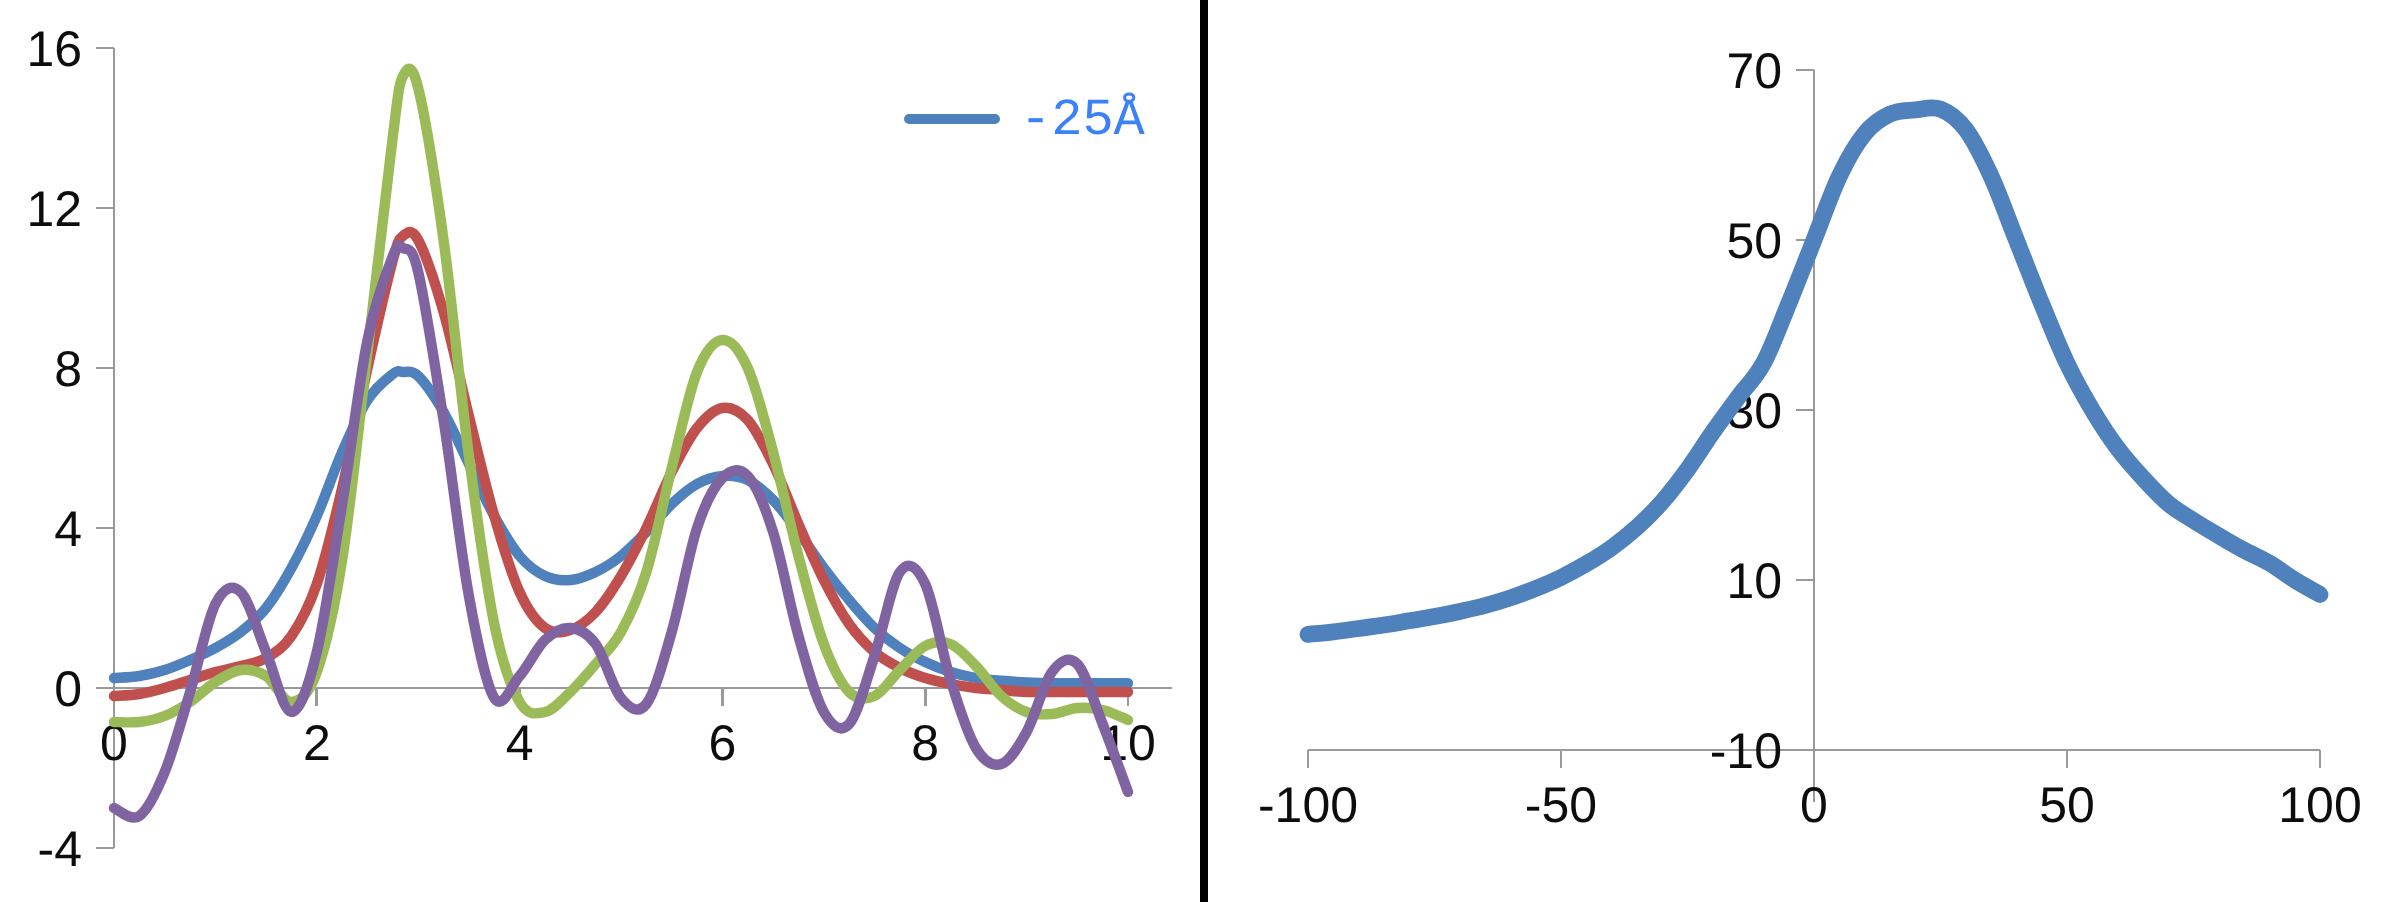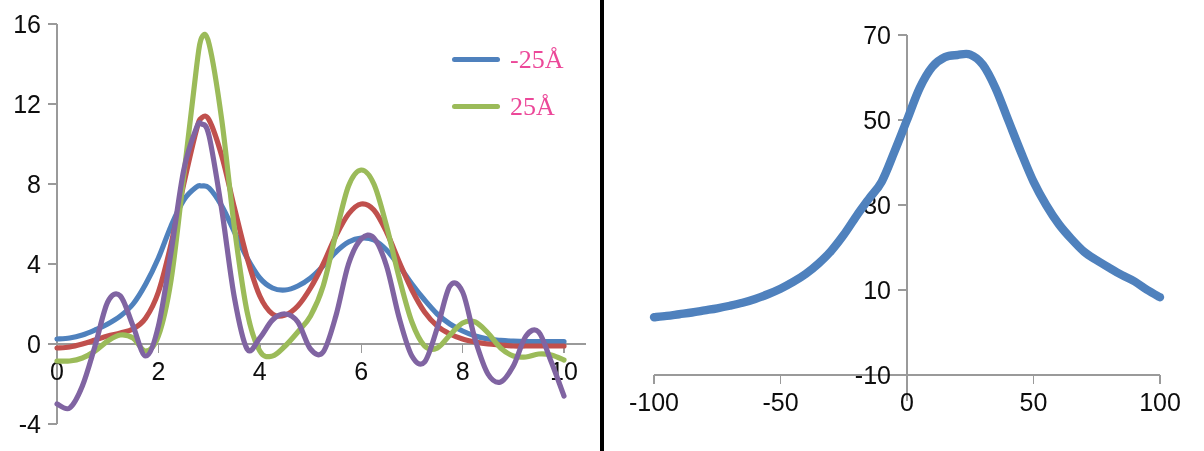--- a/index.html
+++ b/index.html
@@ -97,23 +97,23 @@
     height: 47px;
   }
   .legend-swatch {
     width: 48px;
     height: 5px;
     border-radius: 3px;
     flex: 0 0 auto;
   }
   .legend-text {
     margin-left: 10px;
-    font-family: Liberation Serif, serif;
+    font-family: Liberation Mono, monospace;
     font-size: 26px;
-    color: #ec4899;
+    color: #3b82f6;
     white-space: nowrap;
     line-height: 1;
   }
 </style>
 </head>
 <body>
 
 <div id="screen">
 
   <div class="panel" id="panel-left">
@@ -148,24 +148,20 @@
         <path d="M57.00,348.00 C59.11,347.83 65.45,347.67 69.67,347.00 C73.90,346.33 78.13,345.17 82.35,344.00 C86.57,342.83 90.80,341.33 95.03,340.00 C99.25,338.67 103.48,337.17 107.70,336.00 C111.92,334.83 116.15,334.17 120.38,333.00 C124.60,331.83 128.83,331.50 133.05,329.00 C137.28,326.50 141.50,324.17 145.72,318.00 C149.95,311.83 154.18,304.33 158.40,292.00 C162.63,279.67 166.85,262.00 171.07,244.00 C175.30,226.00 179.53,203.00 183.75,184.00 C187.97,165.00 193.47,141.00 196.43,130.00 C199.38,119.00 199.38,119.67 201.50,118.00 C203.61,116.33 205.72,113.67 209.10,120.00 C212.48,126.33 217.55,141.33 221.78,156.00 C226.00,170.67 230.22,191.00 234.45,208.00 C238.67,225.00 242.90,243.33 247.13,258.00 C251.35,272.67 255.58,286.67 259.80,296.00 C264.03,305.33 268.25,310.83 272.48,314.00 C276.70,317.17 280.92,316.33 285.15,315.00 C289.38,313.67 293.60,310.50 297.82,306.00 C302.05,301.50 306.27,295.00 310.50,288.00 C314.73,281.00 318.95,272.67 323.18,264.00 C327.40,255.33 331.63,244.33 335.85,236.00 C340.08,227.67 344.30,219.33 348.52,214.00 C352.75,208.67 356.97,204.67 361.20,204.00 C365.43,203.33 369.65,205.33 373.88,210.00 C378.10,214.67 382.32,223.33 386.55,232.00 C390.78,240.67 395.00,252.33 399.23,262.00 C403.45,271.67 407.67,281.67 411.90,290.00 C416.13,298.33 420.35,306.00 424.57,312.00 C428.80,318.00 433.02,322.33 437.25,326.00 C441.48,329.67 445.70,331.83 449.93,334.00 C454.15,336.17 458.38,337.67 462.60,339.00 C466.83,340.33 471.05,341.17 475.27,342.00 C479.50,342.83 483.72,343.50 487.95,344.00 C492.18,344.50 496.40,344.67 500.63,345.00 C504.85,345.33 509.07,345.83 513.30,346.00 C517.52,346.17 521.75,346.00 525.98,346.00 C530.20,346.00 534.42,346.00 538.65,346.00 C542.88,346.00 547.10,346.00 551.33,346.00 C555.55,346.00 561.89,346.00 564.00,346.00" stroke="#C0504D" class="series-path"></path>
         <path d="M57.00,361.00 C59.11,361.00 65.45,361.50 69.67,361.00 C73.90,360.50 78.13,359.67 82.35,358.00 C86.57,356.33 90.80,353.83 95.03,351.00 C99.25,348.17 103.48,343.67 107.70,341.00 C111.92,338.33 116.15,335.50 120.38,335.00 C124.60,334.50 128.83,335.33 133.05,338.00 C137.28,340.67 141.50,351.33 145.72,351.00 C149.95,350.67 154.18,347.83 158.40,336.00 C162.63,324.17 166.85,306.67 171.07,280.00 C175.30,253.33 179.53,211.33 183.75,176.00 C187.97,140.67 193.47,91.00 196.43,68.00 C199.38,45.00 199.38,42.00 201.50,38.00 C203.61,34.00 205.72,30.33 209.10,44.00 C212.48,57.67 217.55,89.33 221.78,120.00 C226.00,150.67 230.22,196.00 234.45,228.00 C238.67,260.00 242.90,291.50 247.13,312.00 C251.35,332.50 255.58,343.67 259.80,351.00 C264.03,358.33 268.25,356.83 272.48,356.00 C276.70,355.17 280.92,350.00 285.15,346.00 C289.38,342.00 293.60,337.00 297.82,332.00 C302.05,327.00 306.27,323.67 310.50,316.00 C314.73,308.33 318.95,299.67 323.18,286.00 C327.40,272.33 331.63,250.67 335.85,234.00 C340.08,217.33 344.30,196.67 348.52,186.00 C352.75,175.33 356.97,170.33 361.20,170.00 C365.43,169.67 369.65,174.67 373.88,184.00 C378.10,193.33 382.32,210.33 386.55,226.00 C390.78,241.67 395.00,262.00 399.23,278.00 C403.45,294.00 407.67,310.67 411.90,322.00 C416.13,333.33 420.35,341.67 424.57,346.00 C428.80,350.33 433.02,349.83 437.25,348.00 C441.48,346.17 445.70,339.17 449.93,335.00 C454.15,330.83 458.38,325.17 462.60,323.00 C466.83,320.83 471.05,320.33 475.27,322.00 C479.50,323.67 483.72,328.67 487.95,333.00 C492.18,337.33 496.40,344.17 500.63,348.00 C504.85,351.83 509.07,354.50 513.30,356.00 C517.52,357.50 521.75,357.33 525.98,357.00 C530.20,356.67 534.42,354.33 538.65,354.00 C542.88,353.67 547.10,354.00 551.33,355.00 C555.55,356.00 561.89,359.17 564.00,360.00" stroke="#9BBB59" class="series-path"></path>
         <path d="M57.00,404.00 C59.11,404.67 65.45,411.00 69.67,408.00 C73.90,405.00 78.13,396.33 82.35,386.00 C86.57,375.67 90.80,360.00 95.03,346.00 C99.25,332.00 103.48,310.33 107.70,302.00 C111.92,293.67 116.15,292.00 120.38,296.00 C124.60,300.00 128.83,316.00 133.05,326.00 C137.28,336.00 141.50,356.00 145.72,356.00 C149.95,356.00 154.18,343.33 158.40,326.00 C162.63,308.67 166.85,278.00 171.07,252.00 C175.30,226.00 179.53,190.67 183.75,170.00 C187.97,149.33 193.47,135.67 196.43,128.00 C199.38,120.33 199.38,122.67 201.50,124.00 C203.61,125.33 205.72,121.67 209.10,136.00 C212.48,150.33 217.55,183.00 221.78,210.00 C226.00,237.00 230.22,274.83 234.45,298.00 C238.67,321.17 242.90,342.33 247.13,349.00 C251.35,355.67 255.58,342.83 259.80,338.00 C264.03,333.17 268.25,324.00 272.48,320.00 C276.70,316.00 280.92,313.67 285.15,314.00 C289.38,314.33 293.60,316.17 297.82,322.00 C302.05,327.83 306.27,344.00 310.50,349.00 C314.73,354.00 318.95,357.50 323.18,352.00 C327.40,346.50 331.63,330.67 335.85,316.00 C340.08,301.33 344.30,276.83 348.52,264.00 C352.75,251.17 356.97,243.33 361.20,239.00 C365.43,234.67 369.65,233.50 373.88,238.00 C378.10,242.50 382.32,252.67 386.55,266.00 C390.78,279.33 395.00,303.00 399.23,318.00 C403.45,333.00 407.67,348.67 411.90,356.00 C416.13,363.33 420.35,366.67 424.57,362.00 C428.80,357.33 433.02,340.67 437.25,328.00 C441.48,315.33 445.70,292.00 449.93,286.00 C454.15,280.00 458.38,283.00 462.60,292.00 C466.83,301.00 471.05,326.33 475.27,340.00 C479.50,353.67 483.72,367.00 487.95,374.00 C492.18,381.00 496.40,383.33 500.63,382.00 C504.85,380.67 509.07,373.67 513.30,366.00 C517.52,358.33 521.75,341.67 525.98,336.00 C530.20,330.33 534.42,327.67 538.65,332.00 C542.88,336.33 547.10,351.33 551.33,362.00 C555.55,372.67 561.89,390.33 564.00,396.00" stroke="#8064A2" class="series-path"></path>
       </svg>
 
     <div class="legend">
       <div class="legend-row">
         <span class="legend-swatch" style="background:#4F81BD"></span>
         <span class="legend-text">-25Å</span>
       </div>
-      <div class="legend-row">
-        <span class="legend-swatch" style="background:#9BBB59"></span>
-        <span class="legend-text">25Å</span>
-      </div>
     </div>
   </div>
 
   <div class="divider"></div>
 
   <div class="panel" id="panel-right">
     <svg class="plot-svg" id="svg-right" viewBox="0 0 600 451">
         <line x1="50" y1="375" x2="556" y2="375" class="axis-line"></line>
         <line x1="303" y1="35" x2="303" y2="401.00" class="axis-line"></line>
         <line x1="294.00" y1="375.00" x2="303" y2="375.00" class="tick-line"></line>

